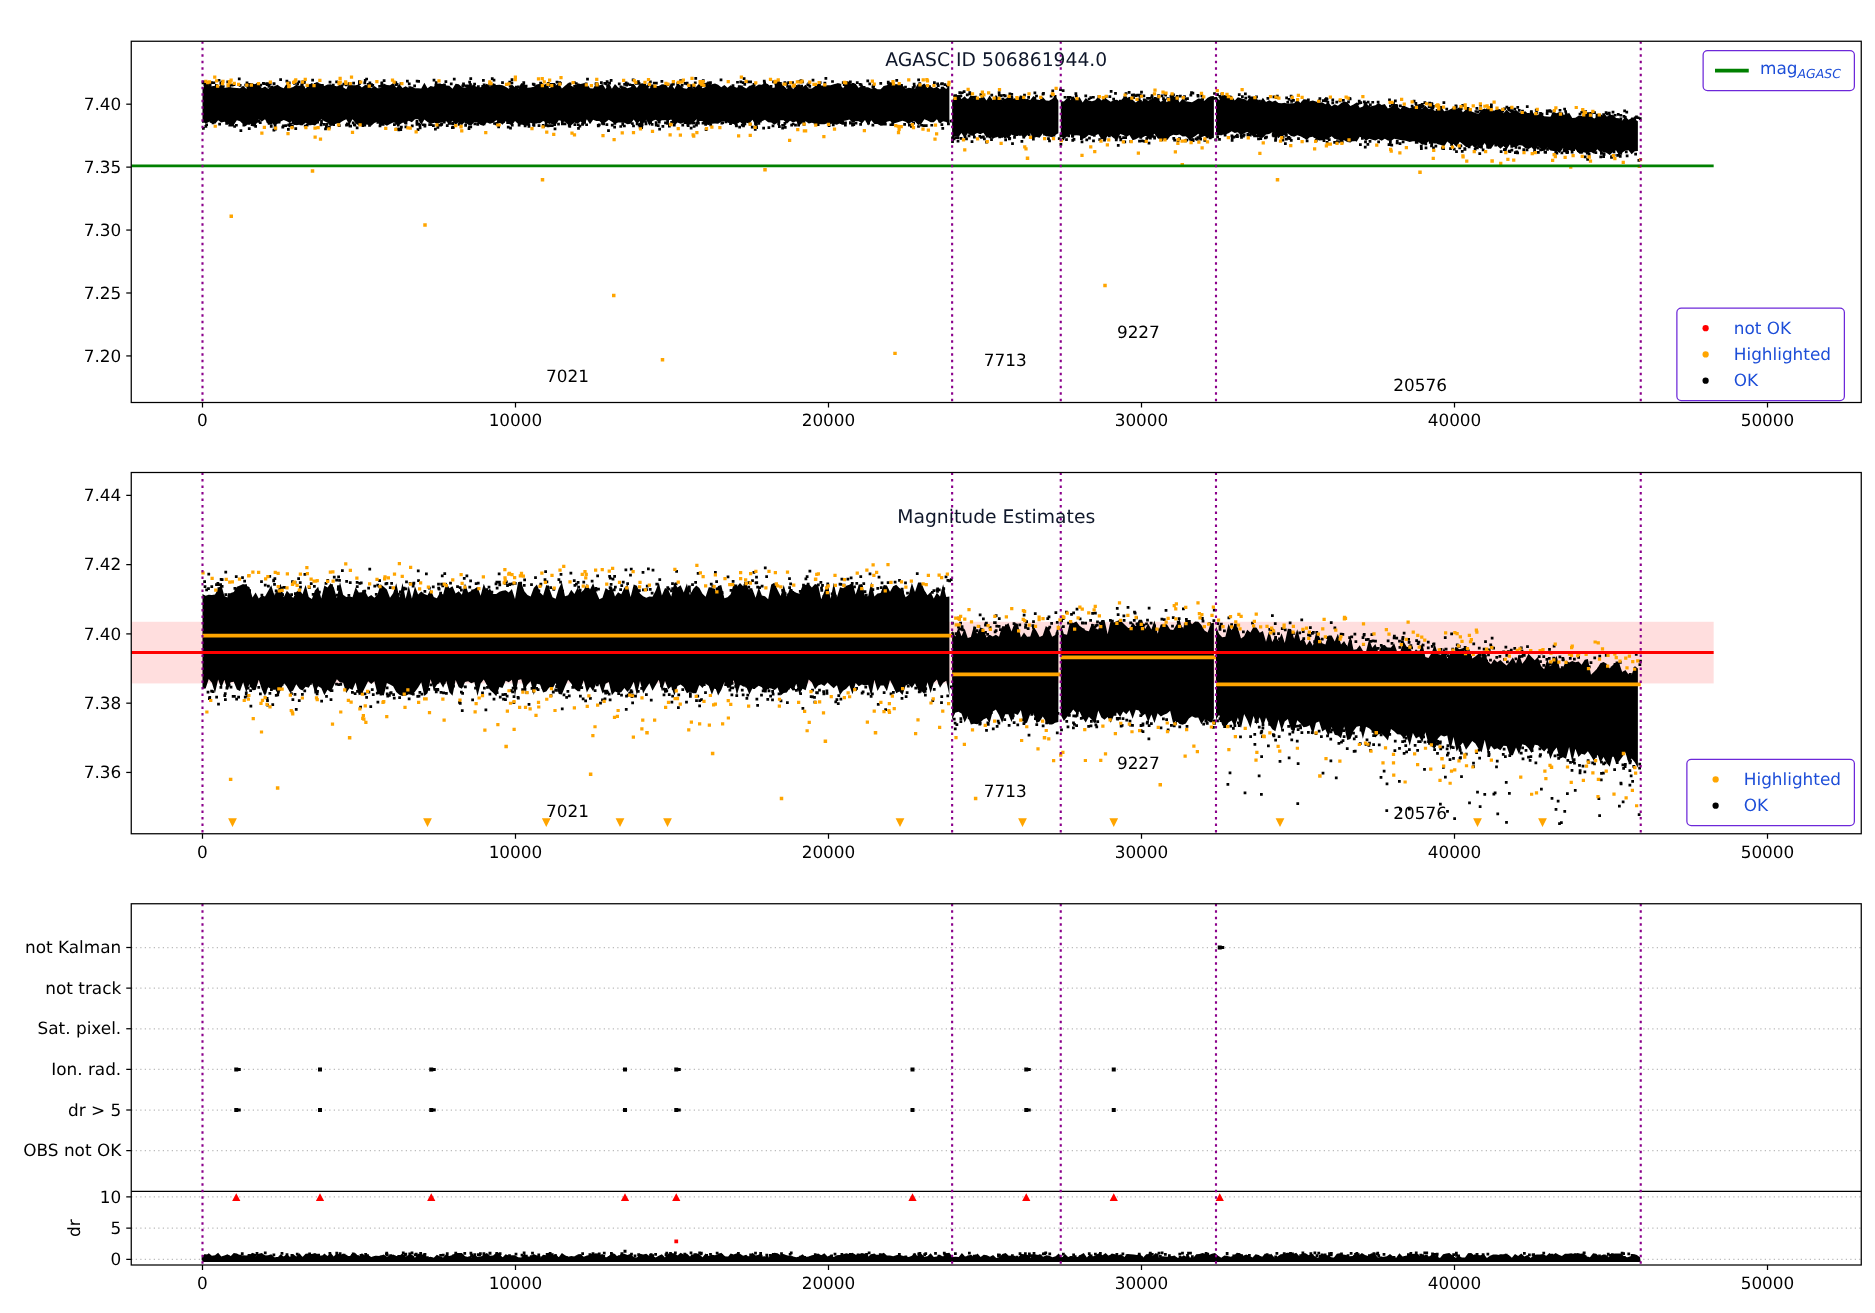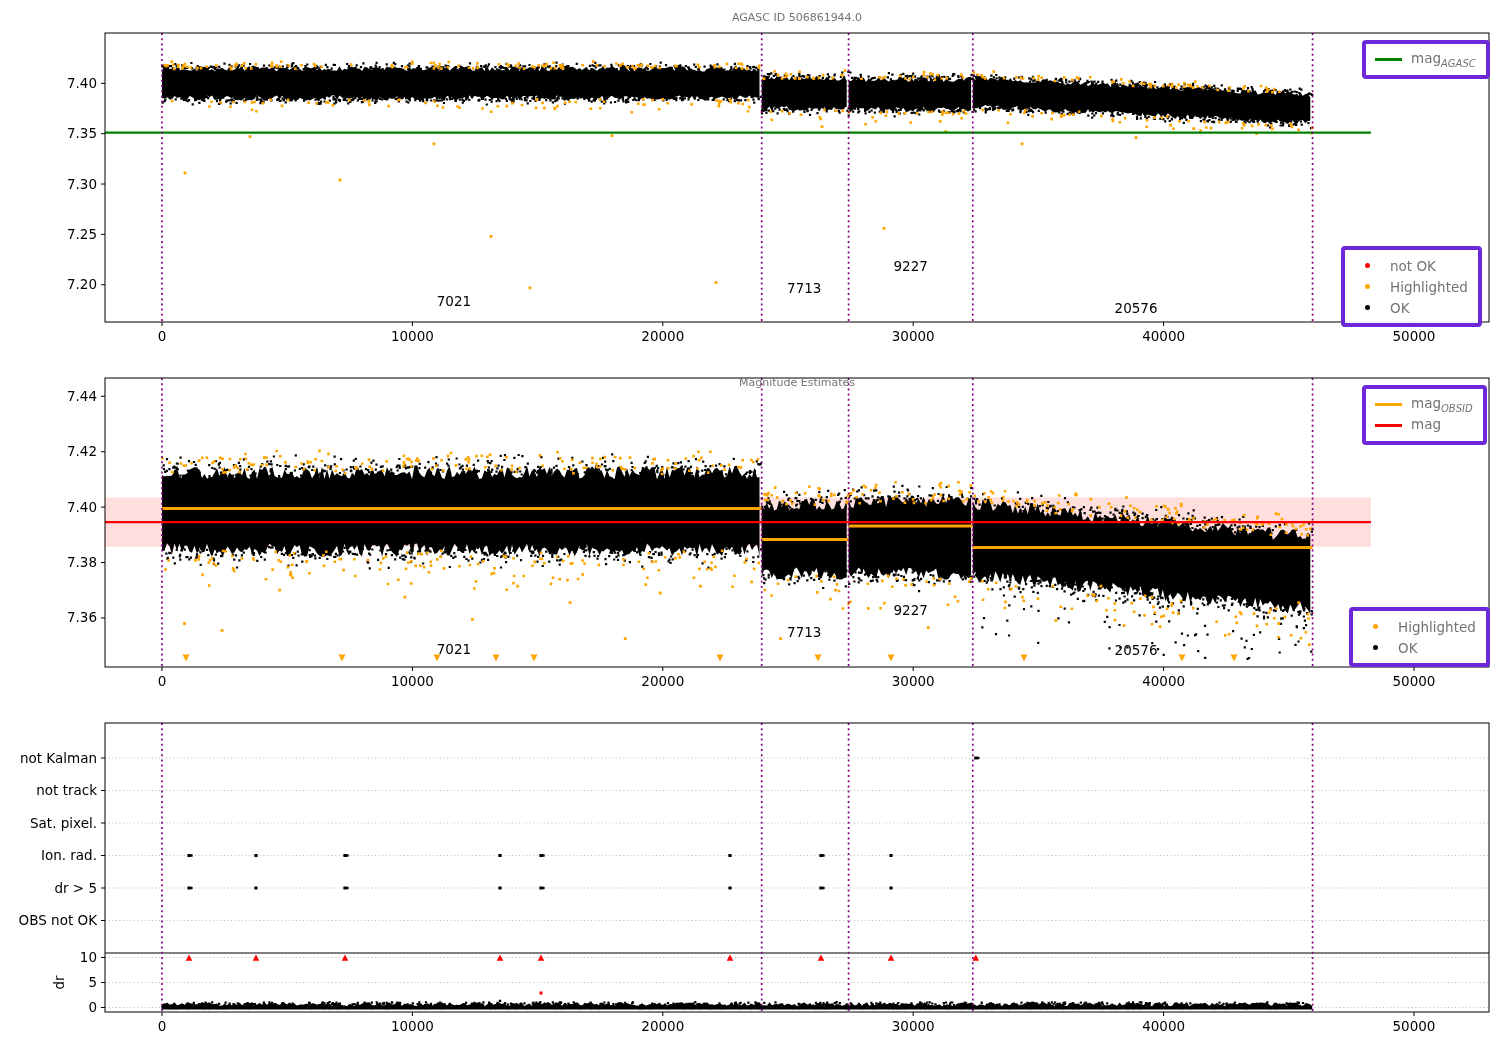--- a/index.html
+++ b/index.html
@@ -1,21 +1,21 @@
 <!DOCTYPE html>
 <html><head>
 <meta charset="utf-8">
 <style>
   html,body{margin:0;padding:0;background:#fff;}
   #figure{position:relative;width:1500px;height:1050px;background:#fff;overflow:hidden;
           font-family:"DejaVu Sans","Liberation Sans",sans-serif;}
   svg text{font-family:"DejaVu Sans","Liberation Sans",sans-serif;fill:#000;}
-  .plot-title{position:absolute;left:797px;transform:translateX(-50%);font-size:11px;color:#737373;white-space:nowrap;}
-  .legend{position:absolute;background:rgba(255,255,255,0.9);border:4px solid #6d28d9;border-radius:4px;
-          padding:5px 10px 5px 9px;font-size:13.5px;color:#737373;}
+  .plot-title{position:absolute;left:797px;transform:translateX(-50%);font-size:15px;color:#0f172a;white-space:nowrap;margin-top:28px;}
+  .legend{position:absolute;background:rgba(255,255,255,0.9);border:1px solid #6d28d9;border-radius:4px;
+          padding:5px 10px 5px 9px;font-size:13.5px;color:#1d4ed8;}
   .lrow{display:flex;align-items:center;height:21px;white-space:nowrap;}
   .lmark-wrap{width:27px;display:flex;justify-content:center;align-items:center;margin-right:9px;flex:0 0 27px;}
   .lmark.line{width:27px;height:3px;}
   .lmark.dot{width:5px;height:5px;border-radius:50%;}
   .ltext sub{font-size:10px;font-style:italic;}
 </style>
 </head>
 <body>
 
 <div id="figure">
@@ -202,34 +202,20 @@
     </div>
     <div class="lrow">
       <span class="lmark-wrap">
           <span class="lmark dot" style="background: rgb(0, 0, 0);"></span>
         </span>
       <span class="ltext">OK</span>
     </div>
   </div>
 
   
-  <div class="legend" style="left:1362px;top:385px">
-    <div class="lrow">
-      <span class="lmark-wrap">
-          <span class="lmark line" style="background: rgb(255, 165, 0);"></span>
-        </span>
-      <span class="ltext"><span>mag</span><sub>OBSID</sub></span>
-    </div>
-    <div class="lrow">
-      <span class="lmark-wrap">
-          <span class="lmark line" style="background: rgb(255, 0, 0);"></span>
-        </span>
-      <span class="ltext"><span>mag</span><sub></sub></span>
-    </div>
-  </div>
 
   
   <div class="legend" style="left:1349px;top:607px">
     <div class="lrow">
       <span class="lmark-wrap">
           <span class="lmark dot" style="background: rgb(255, 165, 0);"></span>
         </span>
       <span class="ltext">Highlighted</span>
     </div>
     <div class="lrow">

